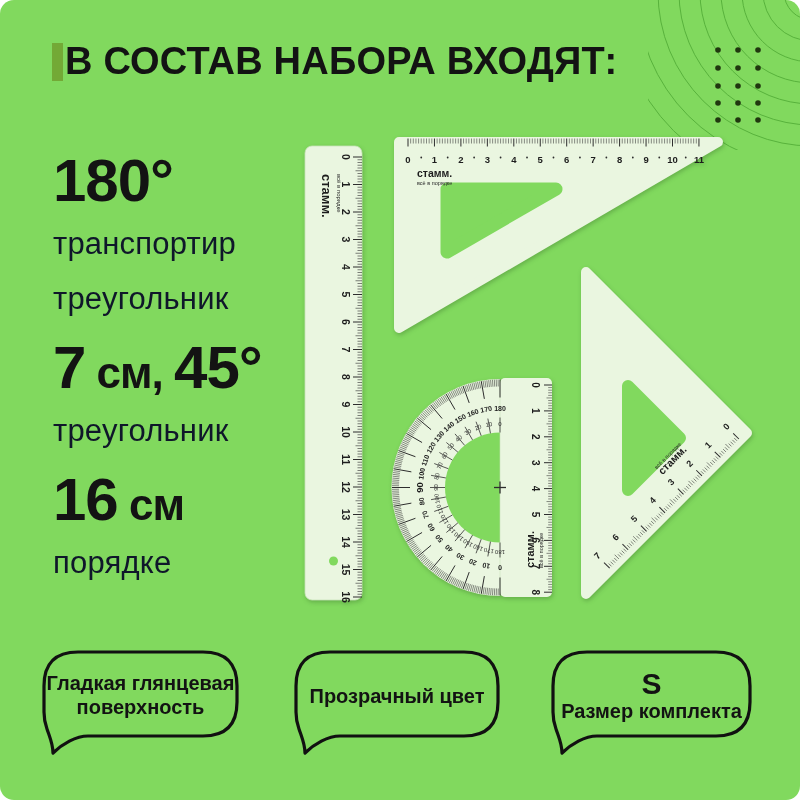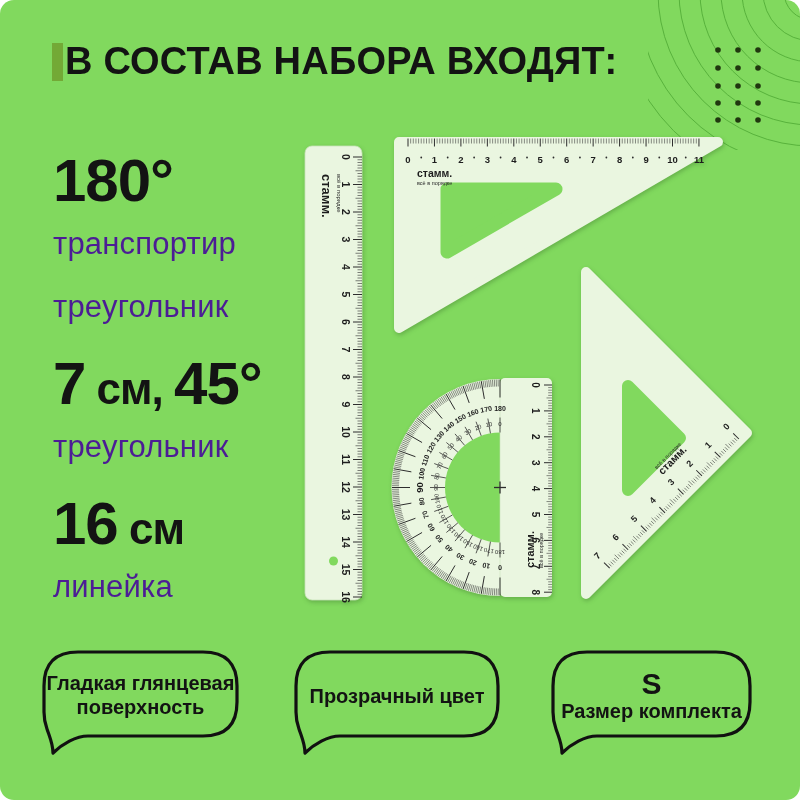--- a/index.html
+++ b/index.html
@@ -13,27 +13,27 @@
     position:absolute;left:52px;top:40px;z-index:2;
     display:flex;align-items:flex-start;gap:2px;
   }
   .accent-bar{display:block;width:11px;height:38px;margin-top:3px;}
   h1.title{
     margin:0;font-size:38px;line-height:42px;font-weight:700;
     letter-spacing:0.2px;color:#131313;white-space:nowrap;
   }
   .specs{
     position:absolute;left:53px;top:150px;z-index:2;
-    display:flex;flex-direction:column;gap:29px;width:250px;
+    display:flex;flex-direction:column;gap:21px;width:250px;
   }
   .spec-item{display:block;}
   .spec-value{line-height:62px;color:#131313;font-weight:700;letter-spacing:-1px;white-space:nowrap;}
   .v-lg{font-size:60px;}
   .v-md{font-size:44px;}
-  .spec-label{font-size:31px;line-height:34px;color:#4c1d95;font-weight:400;letter-spacing:0.2px;}
+  .spec-label{font-size:31px;line-height:34px;color:#0f172a;font-weight:400;letter-spacing:0.2px;}
   svg text{font-family:"Liberation Sans", sans-serif;}
 </style>
 </head>
 <body>
 
 <div class="canvas" style="background: rgb(129, 217, 94);">
   <svg id="gfx" width="800" height="800" viewBox="0 0 800 800">
       <g>
         <clipPath id="decClip">
           <rect x="648" y="0" width="152" height="150"></rect>
@@ -844,16 +844,16 @@
       </div>
       <div class="spec-item">
         <div class="spec-label">треугольник</div>
       </div>
       <div class="spec-item">
         <div class="spec-value"><span class="v-lg">7</span><span class="v-md"> см, </span><span class="v-lg">45°</span></div>
         <div class="spec-label">треугольник</div>
       </div>
       <div class="spec-item">
         <div class="spec-value"><span class="v-lg">16</span><span class="v-md"> см</span></div>
-        <div class="spec-label">линейка</div>
+        <div class="spec-label">порядке</div>
       </div>
     </div>
 </div>
 
 </body></html>

